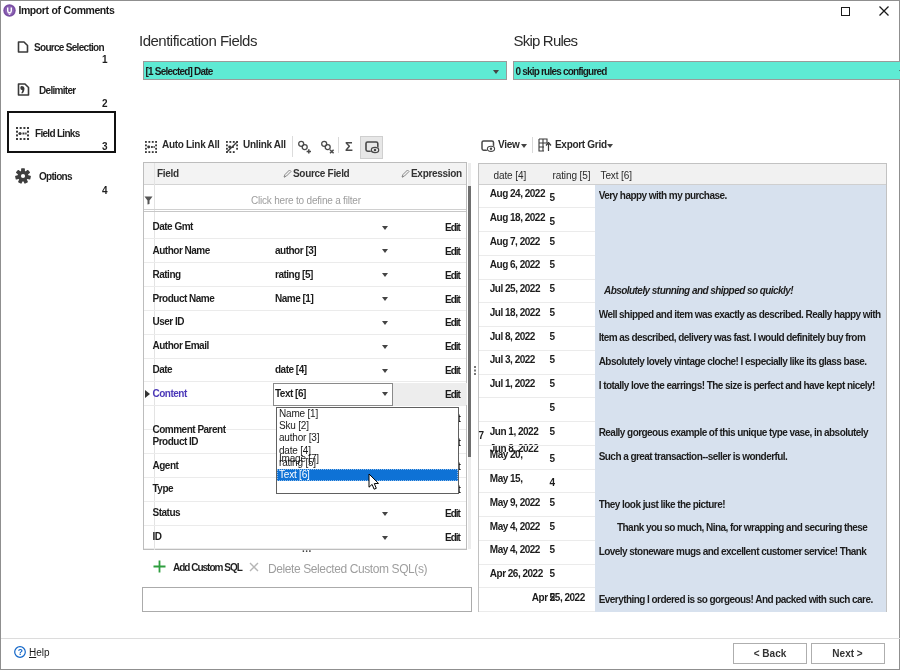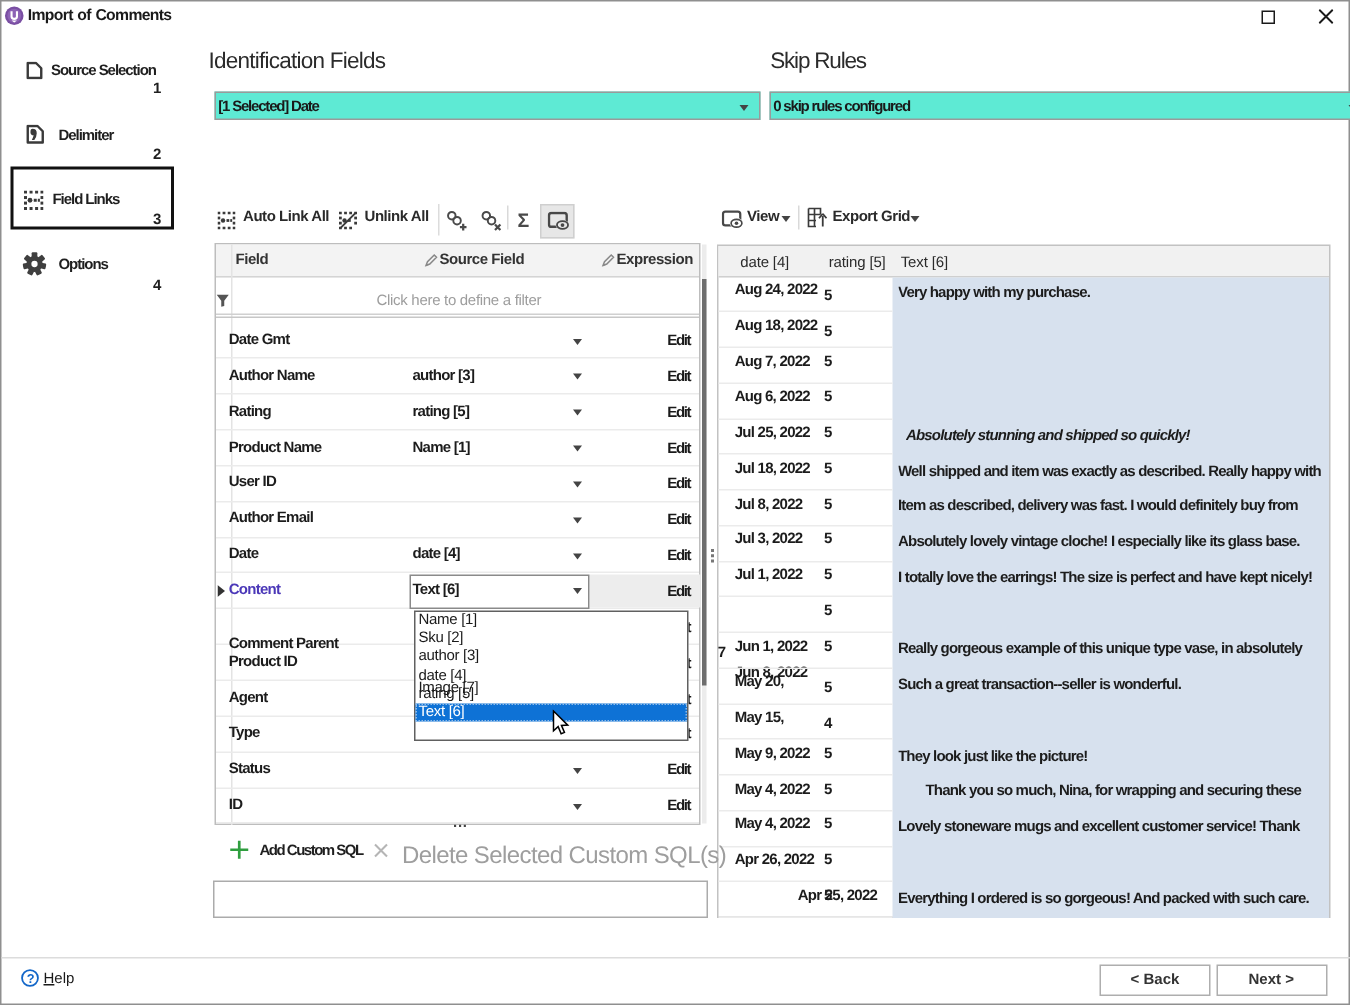--- a/index.html
+++ b/index.html
@@ -364,21 +364,21 @@
 
 <div class="abs" style="left:301px;top:542px;font-size:10px;font-weight:700;color:#444;letter-spacing:0.5px;">...</div>
 
 <svg class="abs" style="left:152px;top:559px" width="13" height="13" viewBox="0 0 13 13">
       <path d="M6.5 0.5 L6.5 12.5 M0.5 6.5 L12.5 6.5" stroke="#2f9e3f" stroke-width="1.8"></path>
     </svg>
 <div class="abs" style="left:172px;top:561px;font-size:10px;font-weight:700;letter-spacing:-1px;color:#1f1f1f;">Add Custom SQL</div>
 <svg class="abs" style="left:248px;top:561px" width="10" height="10" viewBox="0 0 10 10">
       <path d="M1 1 L9 9 M9 1 L1 9" stroke="#b5b5b5" stroke-width="1.4"></path>
     </svg>
-<div class="abs" style="left:267px;top:561px;font-size:16px;letter-spacing:-0.4px;color:#9e9e9e;">Delete Selected Custom SQL(s)</div>
+<div class="abs" style="left:267px;top:561px;font-size:12px;letter-spacing:-0.4px;color:#9e9e9e;">Delete Selected Custom SQL(s)</div>
 <div class="abs" style="left:141px;top:586px;width:330px;height:24.5px;border:1px solid #ababab;background:#fff;"></div>
 
 <div class="abs" style="left:0;top:637px;width:900px;height:1px;background:#dcdcdc;"></div>
 <svg class="abs" style="left:13px;top:645px" width="12" height="12" viewBox="0 0 12 12">
  <circle cx="6" cy="6" r="5.3" fill="none" stroke="#1266c8" stroke-width="1.2"></circle>
  <text x="3.8" y="9" font-size="8.5" font-weight="bold" fill="#1266c8" font-family="Liberation Sans">?</text>
 </svg>
 <div class="abs" style="left:28px;top:646px;font-size:10px;color:#1a1a1a;"><u>H</u>elp</div>
 <div class="abs" style="left:732px;top:642px;width:74px;height:21px;border:1px solid #aeaeae;background:#fff;text-align:center;font-size:10px;font-weight:600;color:#333;line-height:19px;">&lt; Back</div>
 <div class="abs" style="left:809.5px;top:642px;width:74px;height:21px;border:1px solid #aeaeae;background:#fff;text-align:center;font-size:10px;font-weight:600;color:#333;line-height:19px;">Next &gt;</div>

